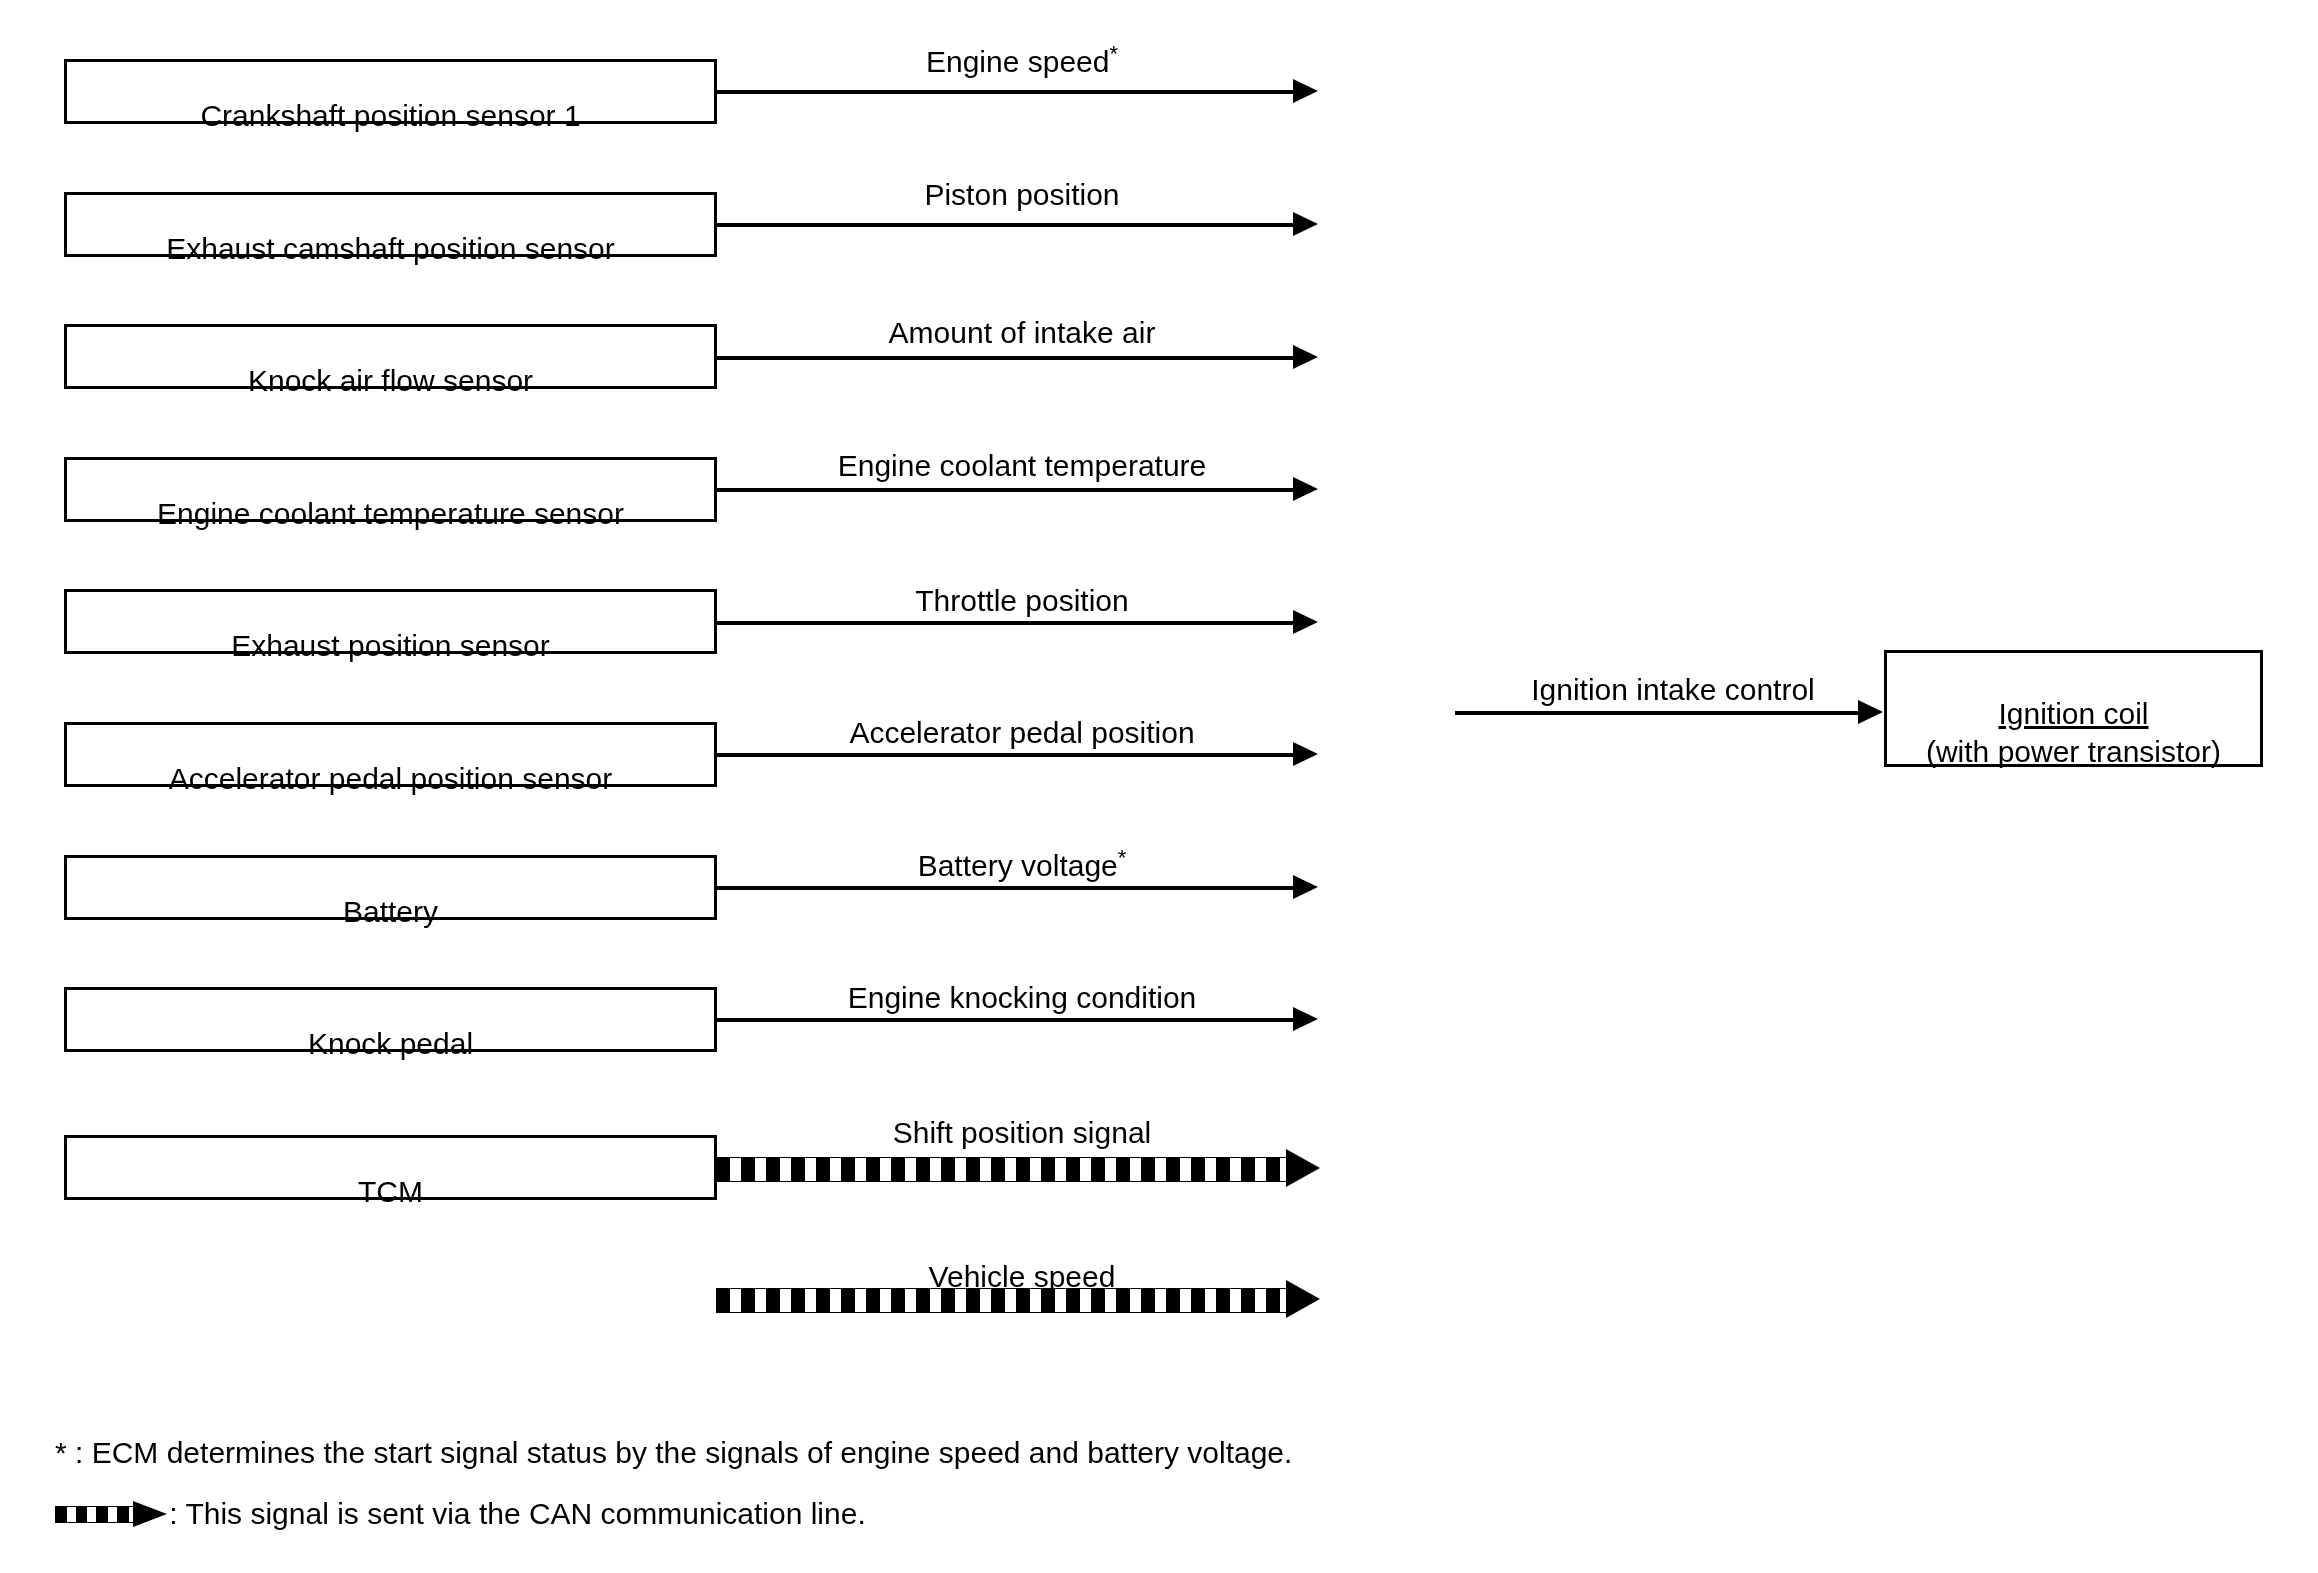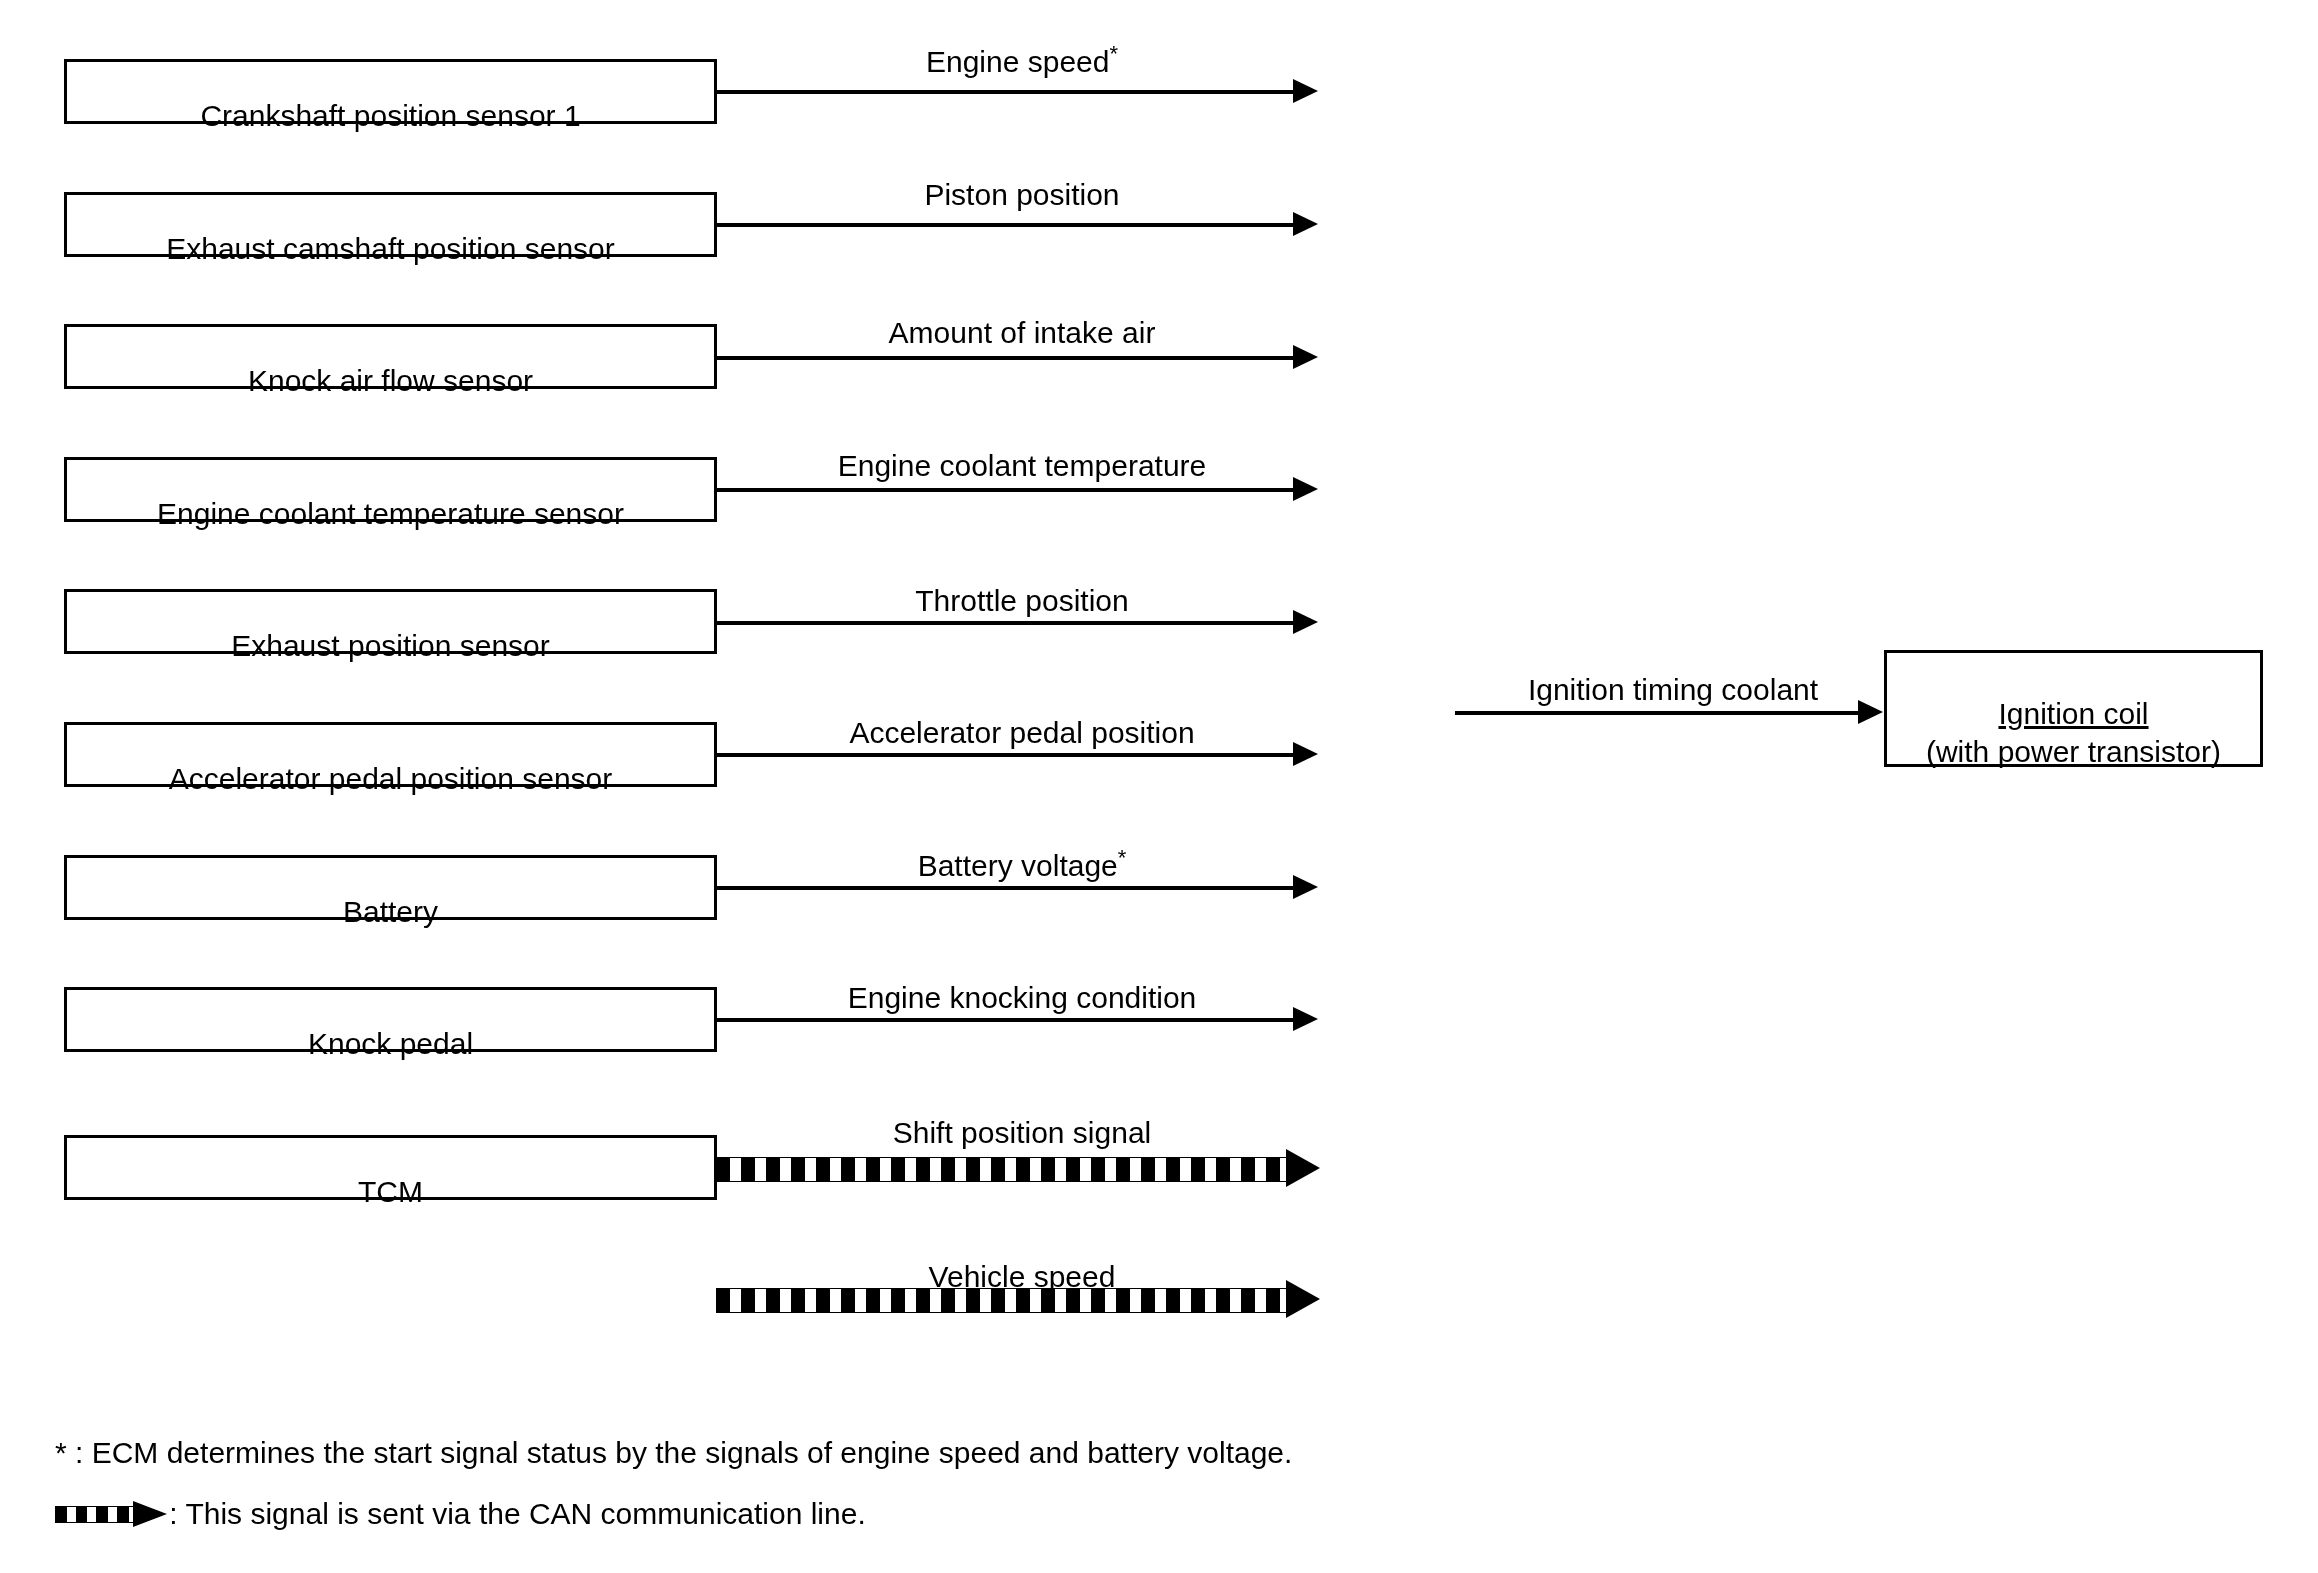--- a/index.html
+++ b/index.html
@@ -271,21 +271,21 @@
   <div class="signal-label" style="left:1022px; top:716px"><span>Accelerator pedal position</span></div>
 
   <div class="signal-label" style="left:1022px; top:849px"><span>Battery voltage</span><span class="star">*</span></div>
 
   <div class="signal-label" style="left:1022px; top:981px"><span>Engine knocking condition</span></div>
 
   <div class="signal-label" style="left:1022px; top:1116px"><span>Shift position signal</span></div>
 
   <div class="signal-label" style="left:1022px; top:1260px"><span>Vehicle speed</span></div>
 
-  <div class="signal-label" style="left:1673px; top:673px"><span>Ignition timing coolant</span></div>
+  <div class="signal-label" style="left:1673px; top:673px"><span>Ignition intake control</span></div>
 
   <div class="note note-1">
     <span>* : ECM determines the start signal status by the signals of engine speed and battery voltage.</span>
   </div>
 
   <div class="note note-2">
     <span class="legend-icon">
       <span class="leg-shaft"></span>
       <span class="leg-head"></span>
     </span>

